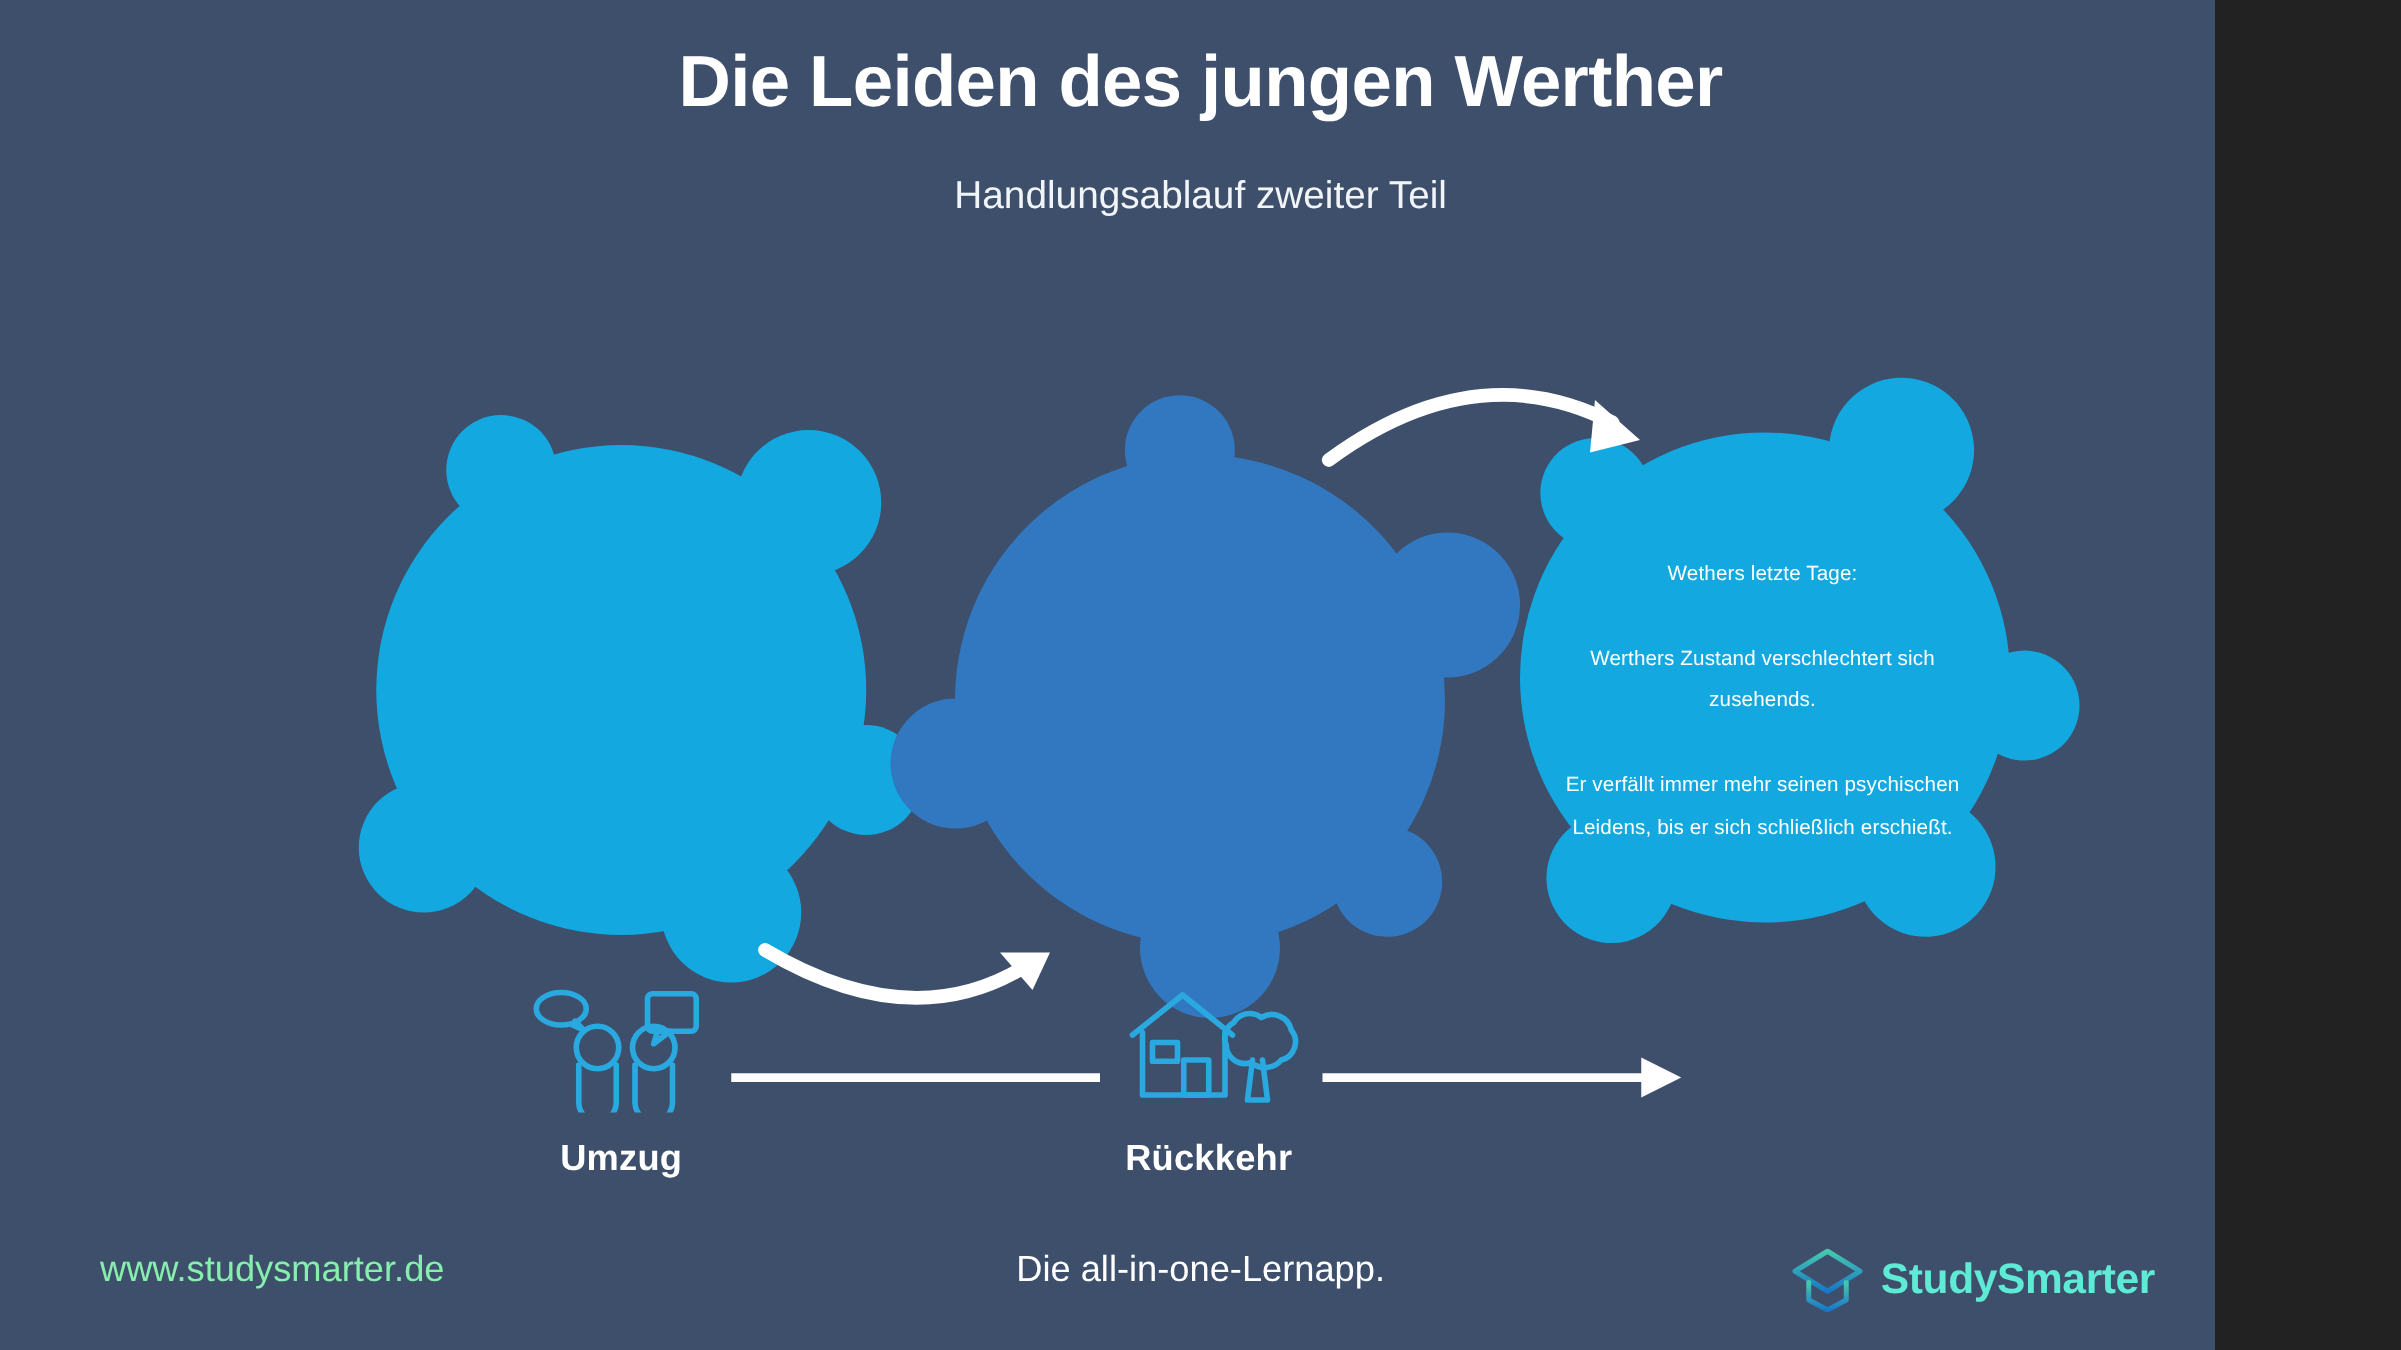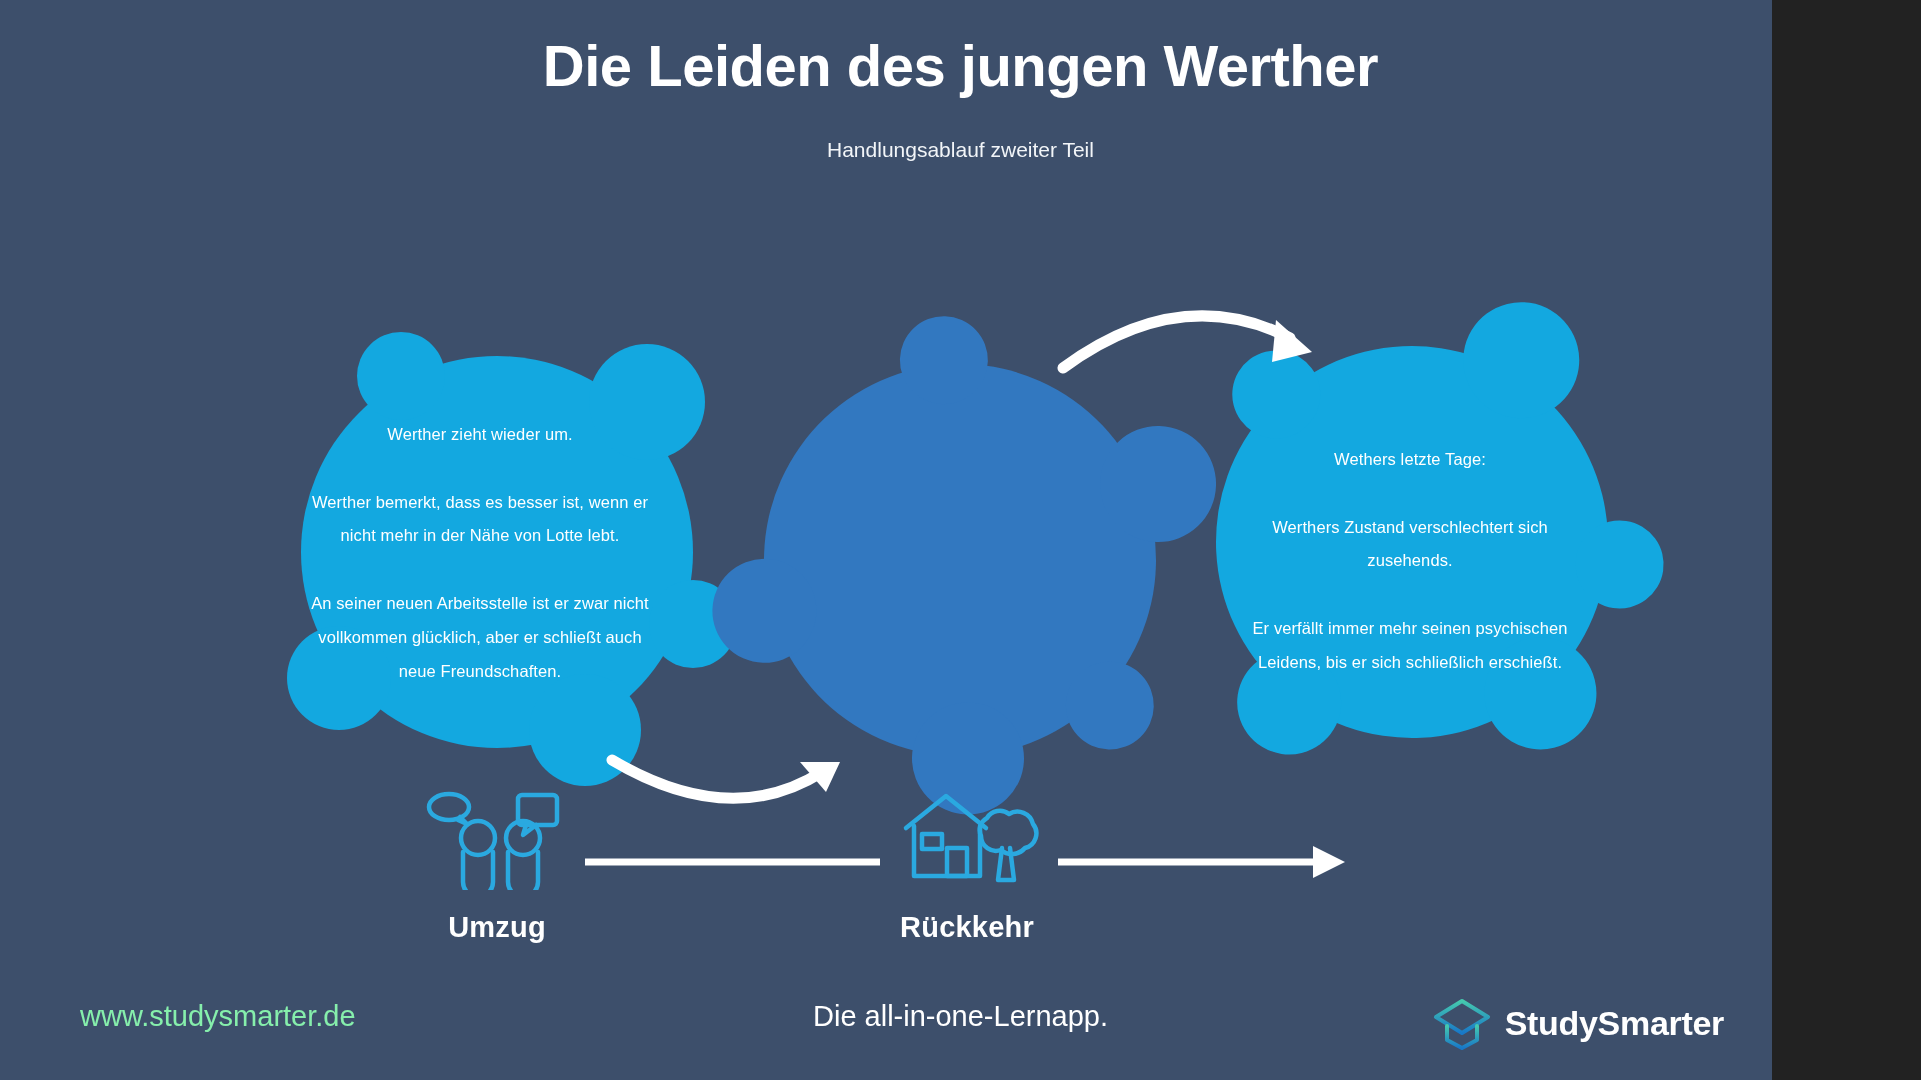--- a/index.html
+++ b/index.html
@@ -31,21 +31,21 @@
     font-stretch: condensed;
     font-family: "Liberation Sans Narrow", "Liberation Sans", sans-serif;
   }
   .subtitle {
     position: absolute;
     top: 138px;
     left: 0;
     width: 1921px;
     text-align: center;
     color: #f2f5f8;
-    font-size: 21px;
+    font-size: 31px;
     font-weight: 400;
   }
 
   
   .bubble-layer {
     position: absolute;
     left: 0; top: 0;
     width: 1921px;
     height: 1080px;
   }
@@ -107,21 +107,21 @@
   }
   .brand {
     position: absolute;
     right: 48px;
     top: 996px;
     display: flex;
     align-items: center;
     gap: 12px;
   }
   .brand-name {
-    color: #ffffff;
+    color: #5eead4;
     font-size: 34px;
     font-weight: 700;
     letter-spacing: -0.3px;
   }
 </style>
 </head>
 <body>
 
 <div id="stage">
 
@@ -170,25 +170,20 @@
     <g>
       <line x1="585" y1="862" x2="880" y2="862" stroke="#ffffff" stroke-width="7"></line>
     </g>
 
     <g>
       <line x1="1058" y1="862" x2="1320" y2="862" stroke="#ffffff" stroke-width="7"></line>
       <path d="M 1345,862 L 1313,846 L 1313,878 Z" fill="#ffffff"></path>
     </g>
   </svg>
 
-  <div id="b1-text" class="bubble-text">Werther zieht wieder um.
-
-Werther bemerkt, dass es besser ist, wenn er nicht mehr in der Nähe von Lotte lebt.
-
-An seiner neuen Arbeitsstelle ist er zwar nicht vollkommen glücklich, aber er schließt auch neue Freundschaften.</div>
   <div id="b3-text" class="bubble-text">Wethers letzte Tage:
 
 Werthers Zustand verschlechtert sich zusehends.
 
 Er verfällt immer mehr seinen psychischen Leidens, bis er sich schließlich erschießt.</div>
 
   <div class="step" id="step-2">
     <div class="icon-wrap">
       <svg width="150" height="100" viewBox="0 0 150 100" fill="none" stroke="#2aa9e0" stroke-width="4.5" stroke-linecap="round" stroke-linejoin="round">
         <path d="M 14 38 L 54 6 L 94 38"></path>

